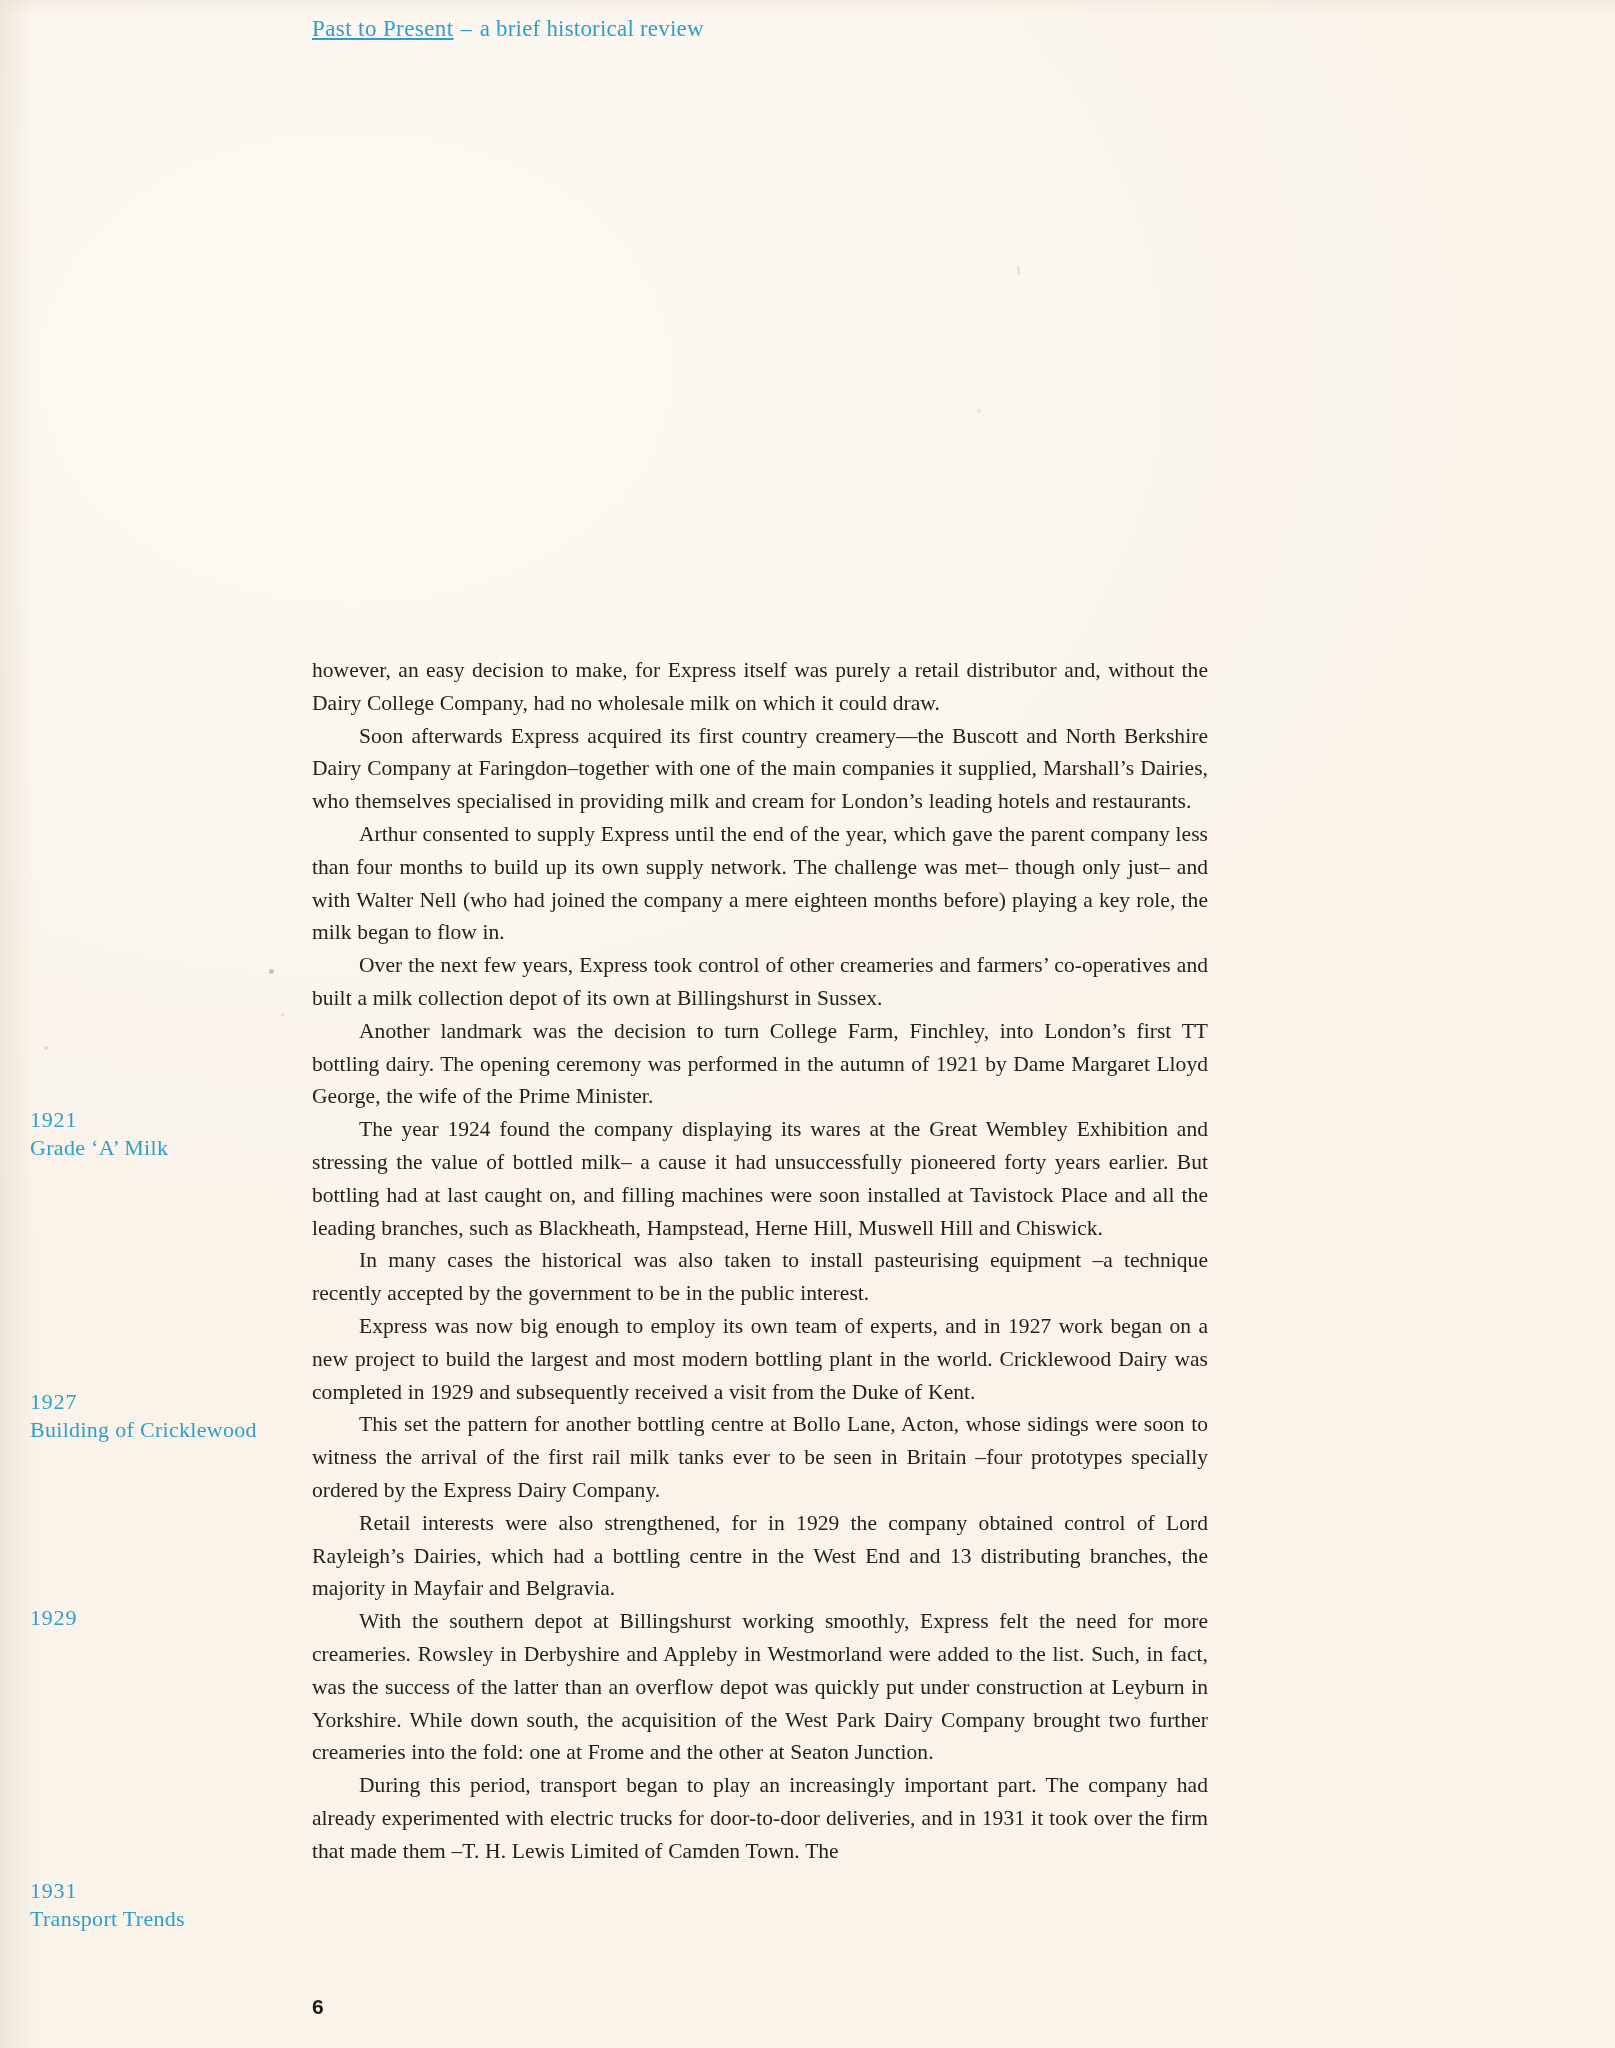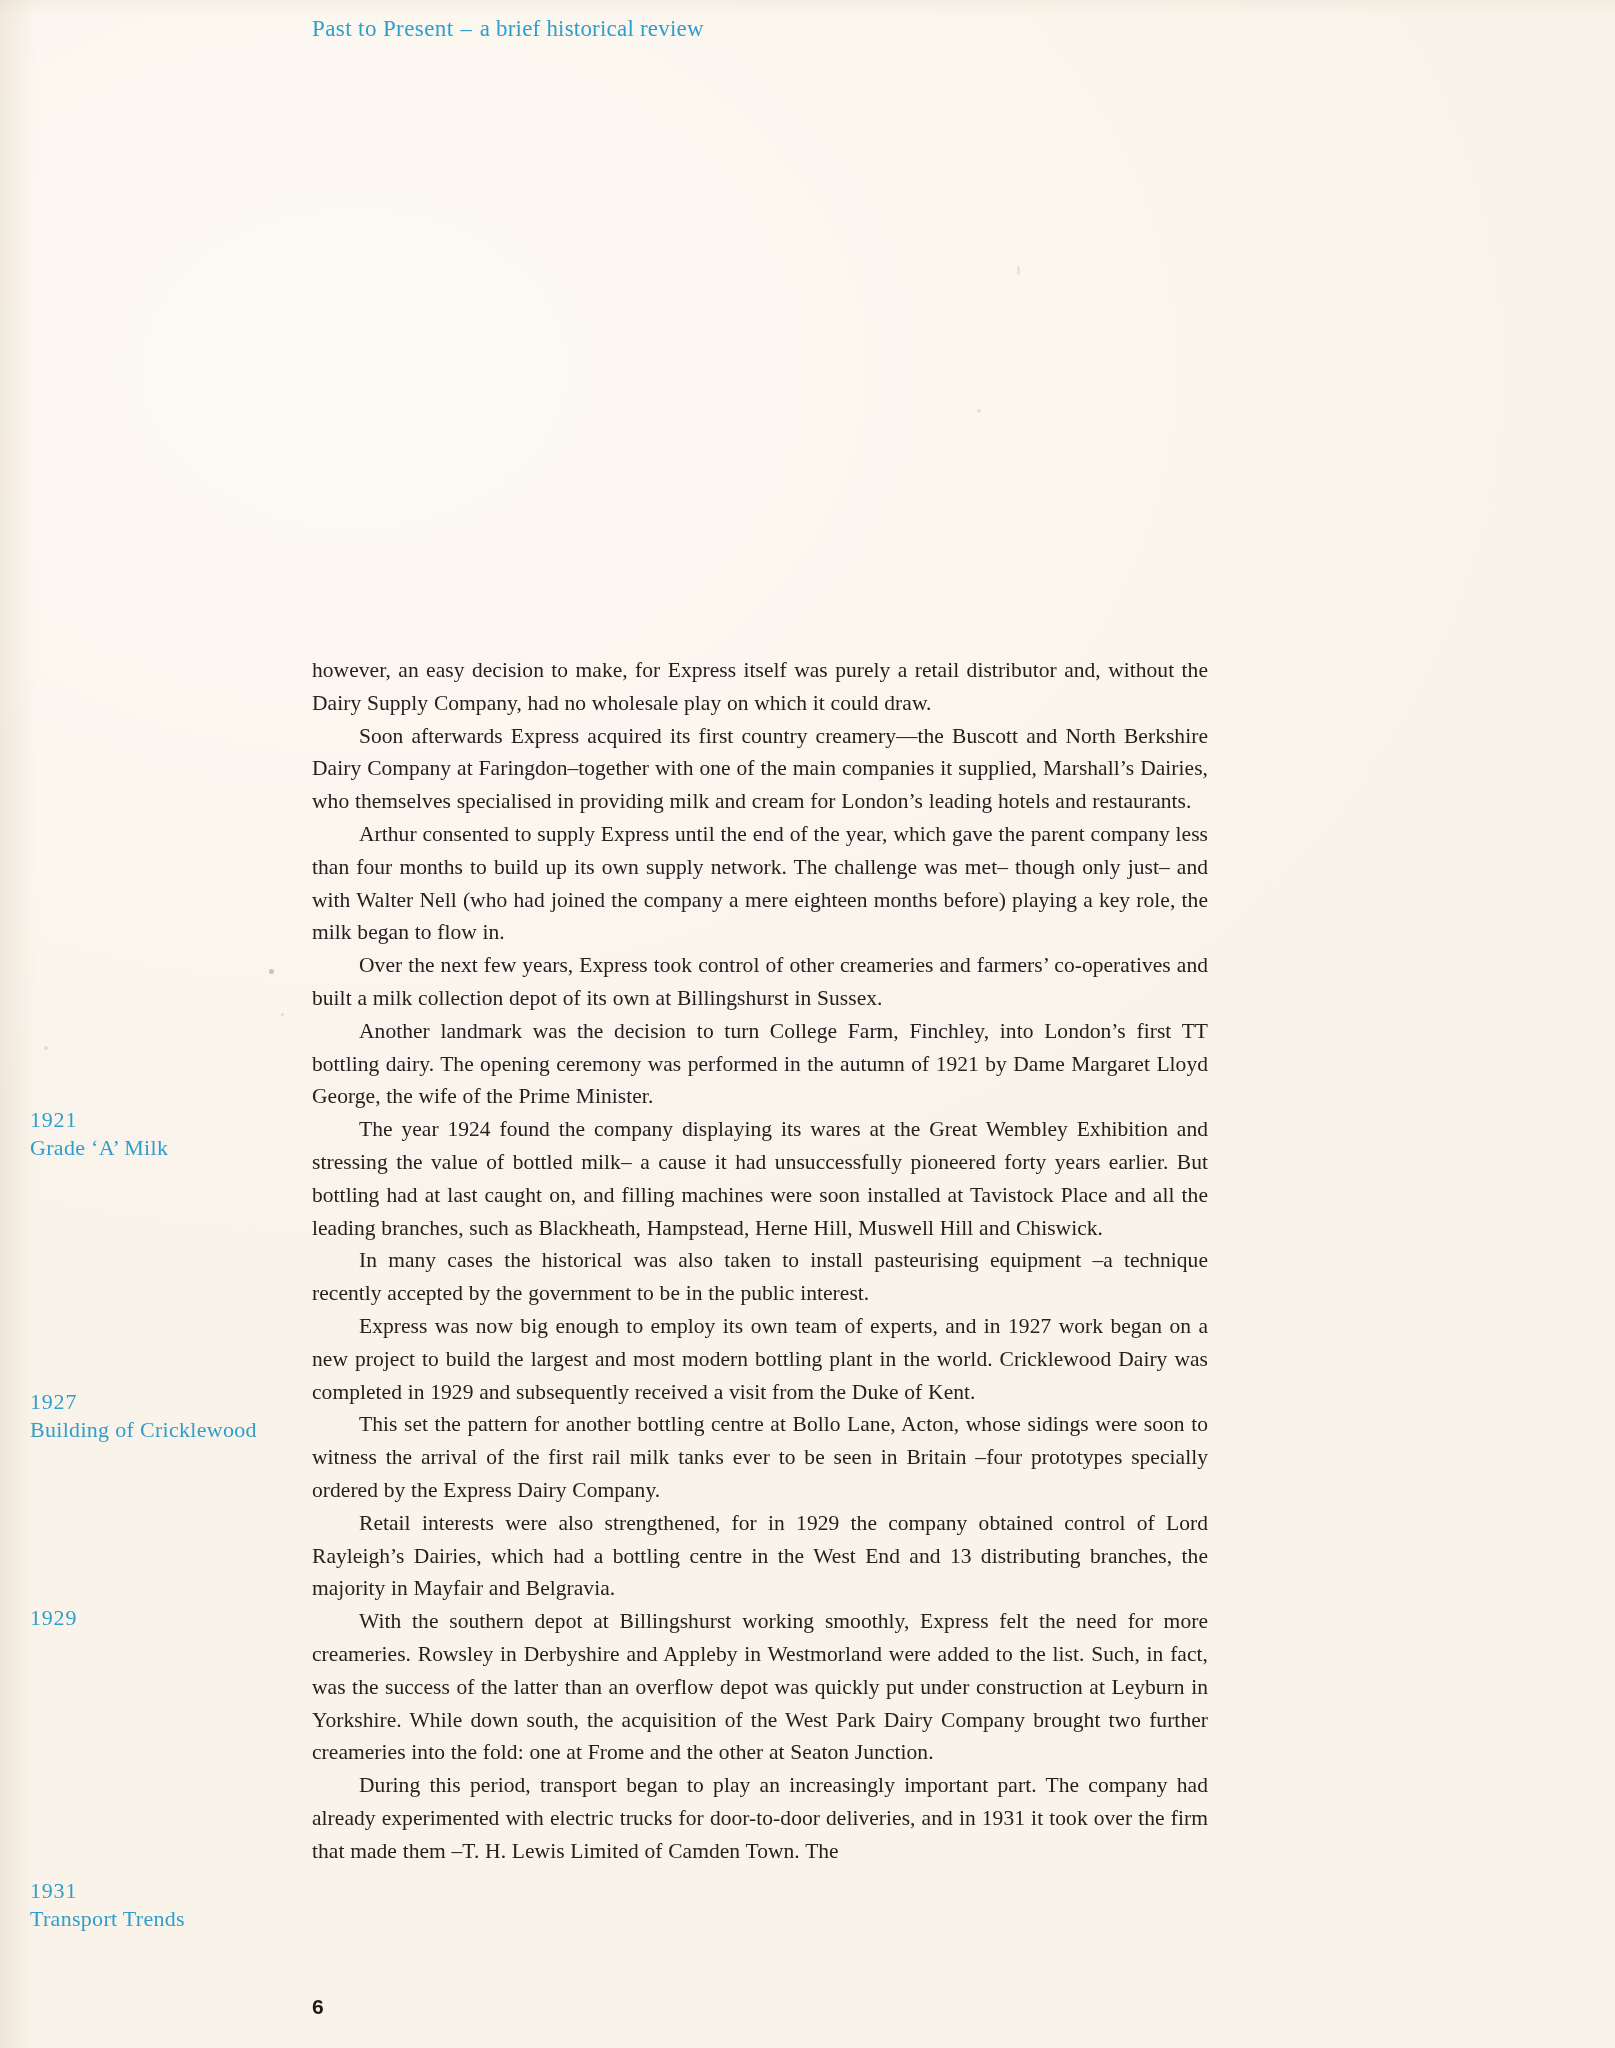--- a/index.html
+++ b/index.html
@@ -50,21 +50,21 @@
   
   .running-head {
     position: absolute;
     left: 312px;
     top: 16px;
     font-size: 23px;
     color: #2e9ecb;
     letter-spacing: 0.4px;
     white-space: nowrap;
   }
-  .running-head .rh-roman { font-style: normal; }
+  .running-head .rh-roman { font-style: normal; text-decoration: underline; }
   .running-head .rh-dash  { font-style: normal; padding: 0 1px; }
   .running-head .rh-ital  { letter-spacing: 0.2px; }
 
   
   .margin-note {
     position: absolute;
     left: 30px;
     width: 268px;
     color: #2e9ecb;
     font-size: 22px;
@@ -152,21 +152,21 @@
     <span class="mn-year">1929</span>
     <span class="mn-label"></span>
   </div>
 
   <div class="margin-note" id="note-3">
     <span class="mn-year">1931</span>
     <span class="mn-label">Transport Trends</span>
   </div>
 
   <div class="body-col">
-    <p class="noindent">however, an easy decision to make, for Express itself was purely a retail distributor and, without the Dairy Supply Company, had no wholesale play on which it could draw.</p>
+    <p class="noindent">however, an easy decision to make, for Express itself was purely a retail distributor and, without the Dairy College Company, had no wholesale milk on which it could draw.</p>
     <p class="indent">Soon afterwards Express acquired its first country creamery—the Buscott and North Berkshire Dairy Company at Faringdon–together with one of the main companies it supplied, Marshall’s Dairies, who themselves specialised in providing milk and cream for London’s leading hotels and restaurants.</p>
     <p class="indent">Arthur consented to supply Express until the end of the year, which gave the parent company less than four months to build up its own supply network. The challenge was met– though only just– and with Walter Nell (who had joined the company a mere eighteen months before) playing a key role, the milk began to flow in.</p>
     <p class="indent">Over the next few years, Express took control of other creameries and farmers’ co-operatives and built a milk collection depot of its own at Billingshurst in Sussex.</p>
     <p class="indent">Another landmark was the decision to turn College Farm, Finchley, into London’s first TT bottling dairy. The opening ceremony was performed in the autumn of 1921 by Dame Margaret Lloyd George, the wife of the Prime Minister.</p>
     <p class="indent">The year 1924 found the company displaying its wares at the Great Wembley Exhibition and stressing the value of bottled milk– a cause it had unsuccessfully pioneered forty years earlier. But bottling had at last caught on, and filling machines were soon installed at Tavistock Place and all the leading branches, such as Blackheath, Hampstead, Herne Hill, Muswell Hill and Chiswick.</p>
     <p class="indent">In many cases the historical was also taken to install pasteurising equipment –a technique recently accepted by the government to be in the public interest.</p>
     <p class="indent">Express was now big enough to employ its own team of experts, and in 1927 work began on a new project to build the largest and most modern bottling plant in the world. Cricklewood Dairy was completed in 1929 and subsequently received a visit from the Duke of Kent.</p>
     <p class="indent">This set the pattern for another bottling centre at Bollo Lane, Acton, whose sidings were soon to witness the arrival of the first rail milk tanks ever to be seen in Britain –four prototypes specially ordered by the Express Dairy Company.</p>
     <p class="indent">Retail interests were also strengthened, for in 1929 the company obtained control of Lord Rayleigh’s Dairies, which had a bottling centre in the West End and 13 distributing branches, the majority in Mayfair and Belgravia.</p>
     <p class="indent">With the southern depot at Billingshurst working smoothly, Express felt the need for more creameries. Rowsley in Derbyshire and Appleby in Westmorland were added to the list. Such, in fact, was the success of the latter than an overflow depot was quickly put under construction at Leyburn in Yorkshire. While down south, the acquisition of the West Park Dairy Company brought two further creameries into the fold: one at Frome and the other at Seaton Junction.</p>

